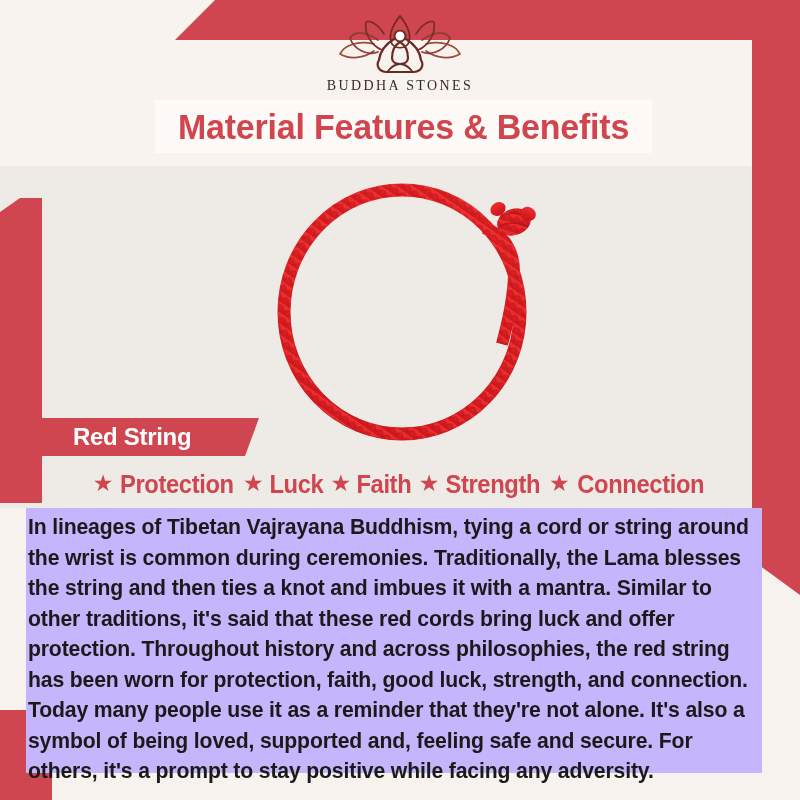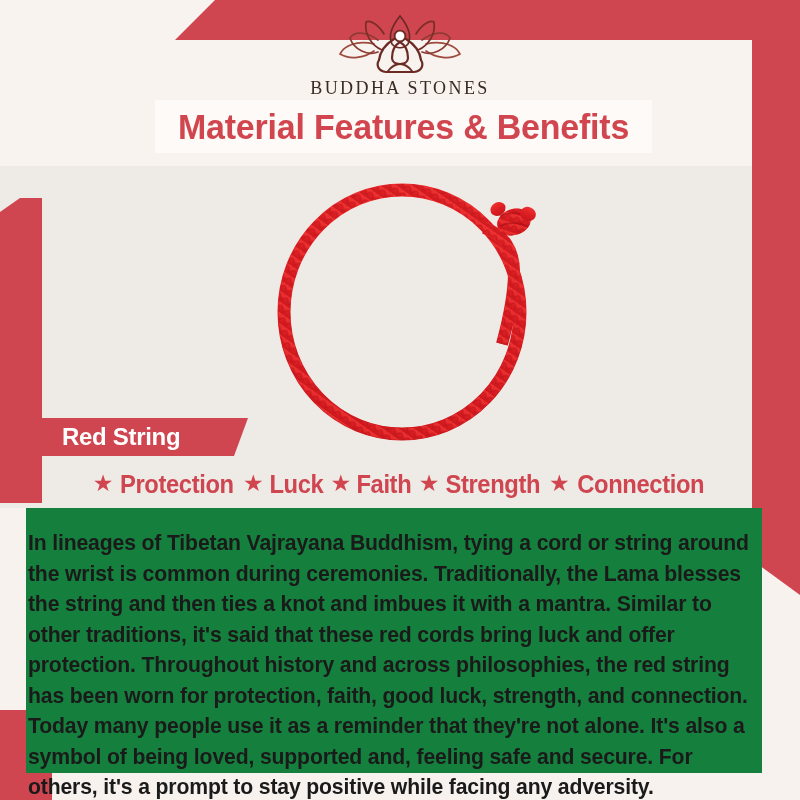--- a/index.html
+++ b/index.html
@@ -97,21 +97,21 @@
     left: 0; top: 14px;
     width: 800px;
     display: flex;
     flex-direction: column;
     align-items: center;
   }
   .logo-mark { width: 132px; height: 62px; display: block; }
   .logo-text {
     margin-top: 2px;
     font-family: "Liberation Serif", serif;
-    font-size: 18px;
+    font-size: 14px;
     letter-spacing: 2.4px;
     color: #3a2a24;
     font-weight: 400;
   }
 
   
   .title-box {
     position: absolute;
     left: 155px; top: 100px;
     width: 497px; height: 53px;
@@ -133,21 +133,21 @@
   
   .bracelet {
     position: absolute;
     left: 252px; top: 172px;
     width: 312px; height: 272px;
   }
 
   
   .ribbon {
     position: absolute;
-    left: 10px; top: 418px;
+    left: 21px; top: 418px;
     width: 238px; height: 38px;
     background: #cf4550;
     clip-path: polygon(0 0, 238px 0, 224px 38px, 0 38px);
     display: flex;
     align-items: center;
   }
   .ribbon-label {
     margin-left: 52px;
     font-family: "Liberation Sans Narrow", "Liberation Sans", sans-serif;
     font-weight: 700;
@@ -187,22 +187,22 @@
     color: #cf4550;
     letter-spacing: -0.4px;
     transform: scaleX(0.95);
   }
 
   
   .body-panel {
     position: absolute;
     left: 26px; top: 508px;
     width: 736px; height: 265px;
-    background: #15803d;
-    padding: 20px 0 0 0;
+    background: #c4b5fd;
+    padding: 4px 0 0 0;
   }
   .body-text {
     font-family: "Liberation Sans Narrow", "Liberation Sans", sans-serif;
     font-weight: 700;
     font-size: 21.5px;
     line-height: 30.5px;
     color: #1a1a1a;
     letter-spacing: -0.15px;
     transform: scaleX(0.985);
     transform-origin: left top;

